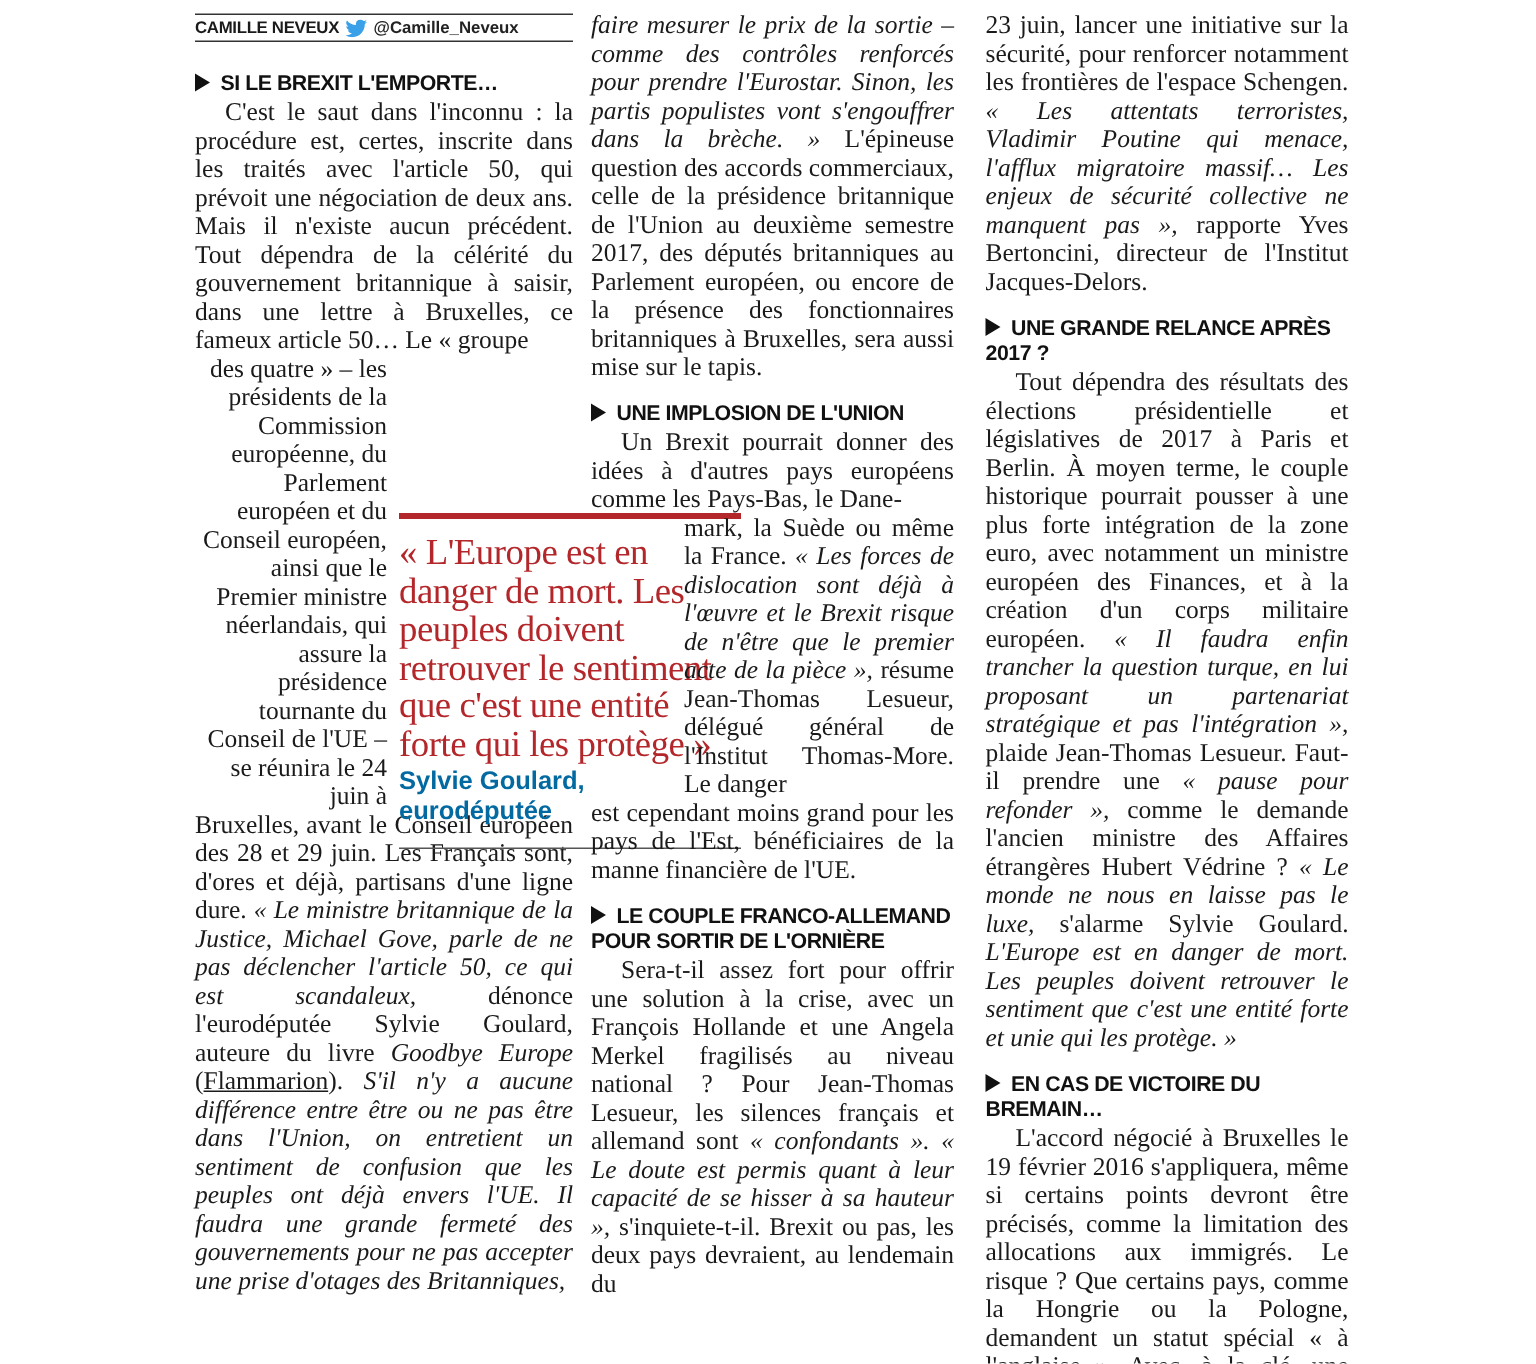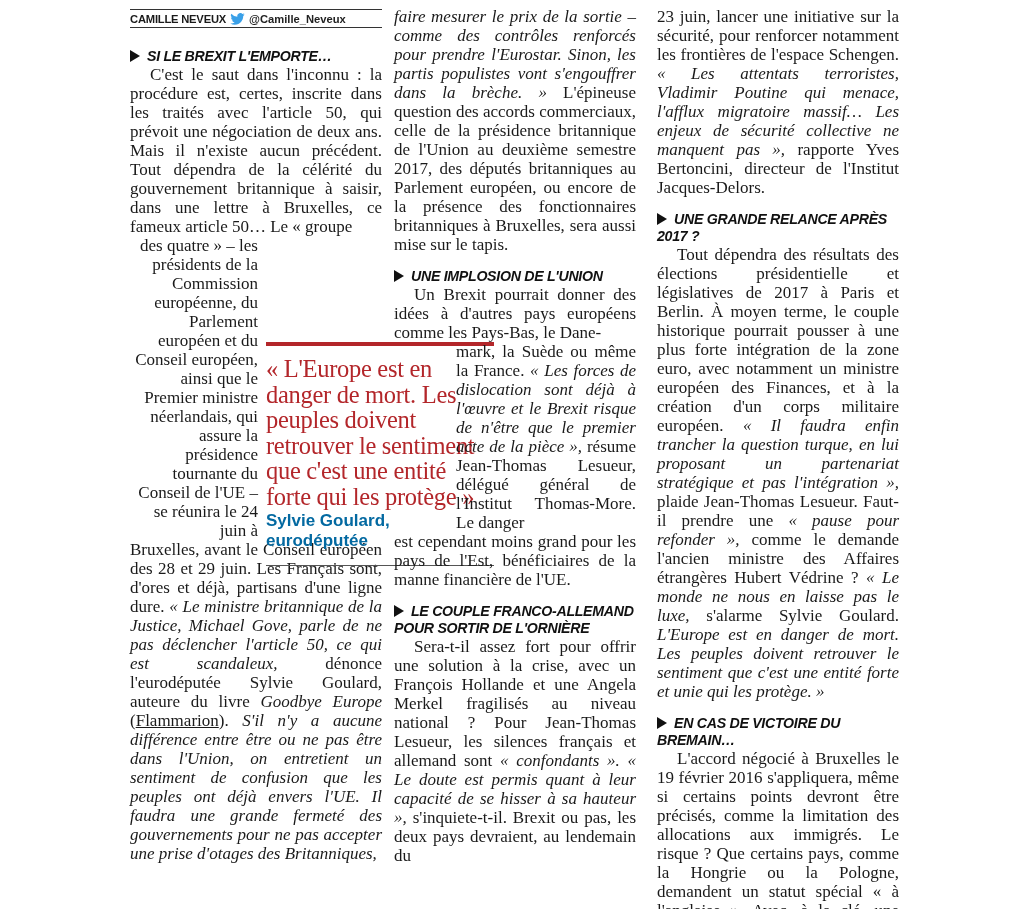--- a/index.html
+++ b/index.html
@@ -11,21 +11,21 @@
   .col3 { left: 657px; width: 242px; }
   .lead { font-family: "Liberation Sans", "DejaVu Sans", sans-serif; font-weight: bold;
           font-size: 16.3px; line-height: 19px; margin-top: 10px; letter-spacing: -0.1px; color:#111; }
   .byline { margin-top: 9px; border-top: 1px solid #333; border-bottom: 1px solid #333;
             padding: 3px 0 2px 0; font-family: "Liberation Sans", sans-serif; font-size: 11.2px;
             white-space: nowrap; display:flex; align-items:center; gap:4px;text-align:right; }
   .byline .author { font-weight: bold; letter-spacing: -0.2px; }
   .byline .handle { font-weight: bold; color:#222; }
   .tw { width: 15px; height: 12px; display:inline-block; }
   .hd { font-family: "Liberation Sans", "DejaVu Sans", sans-serif; font-weight: bold;
-        font-size: 14.2px; line-height: 17px; margin: 0; letter-spacing: -0.3px; color:#111;font-style:italic; }
+        font-size: 14.2px; line-height: 17px; margin: 0; letter-spacing: -0.3px; color:#111; }
   .hd .tri { display:inline-block; width:0; height:0; border-left: 10px solid #111;
              border-top: 6px solid transparent; border-bottom: 6px solid transparent;
              margin-right: 7px; vertical-align: -1px; }
   .p { font-size: 17px; line-height: 19px; margin: 0; text-align: justify; hyphens: none; }
   .p.first { text-indent: 20px; }
   .p i { font-style: italic; }
   .u { text-decoration: underline; }
   .quote { position: absolute; left: 266px; top: 342px; width: 230px; }
   .quote .rule { height: 4px; background: #b3262a; width: 228px; }
   .quote .text { color: #b3262a; font-family: "Liberation Serif", serif; font-size: 24.5px;

